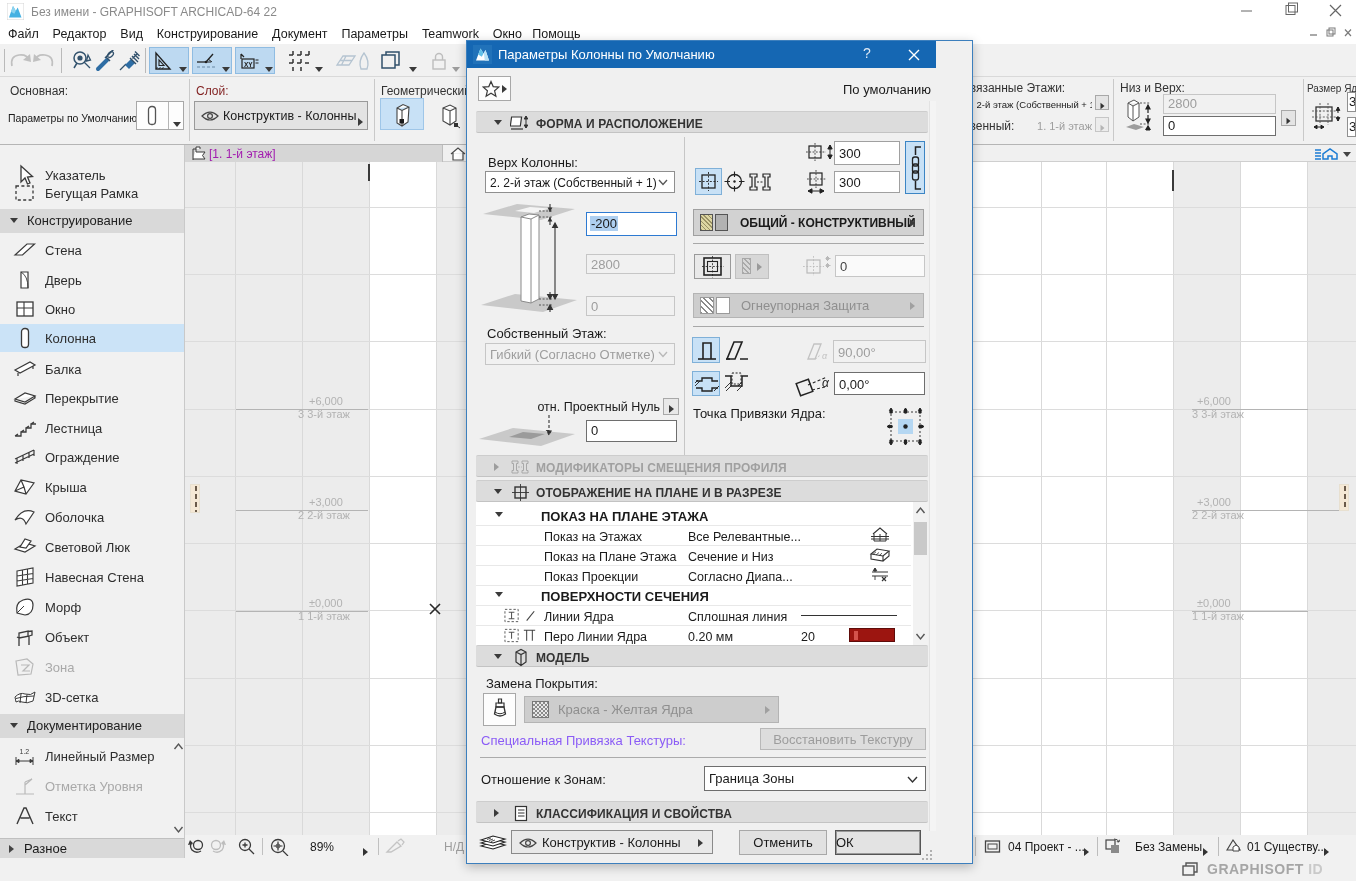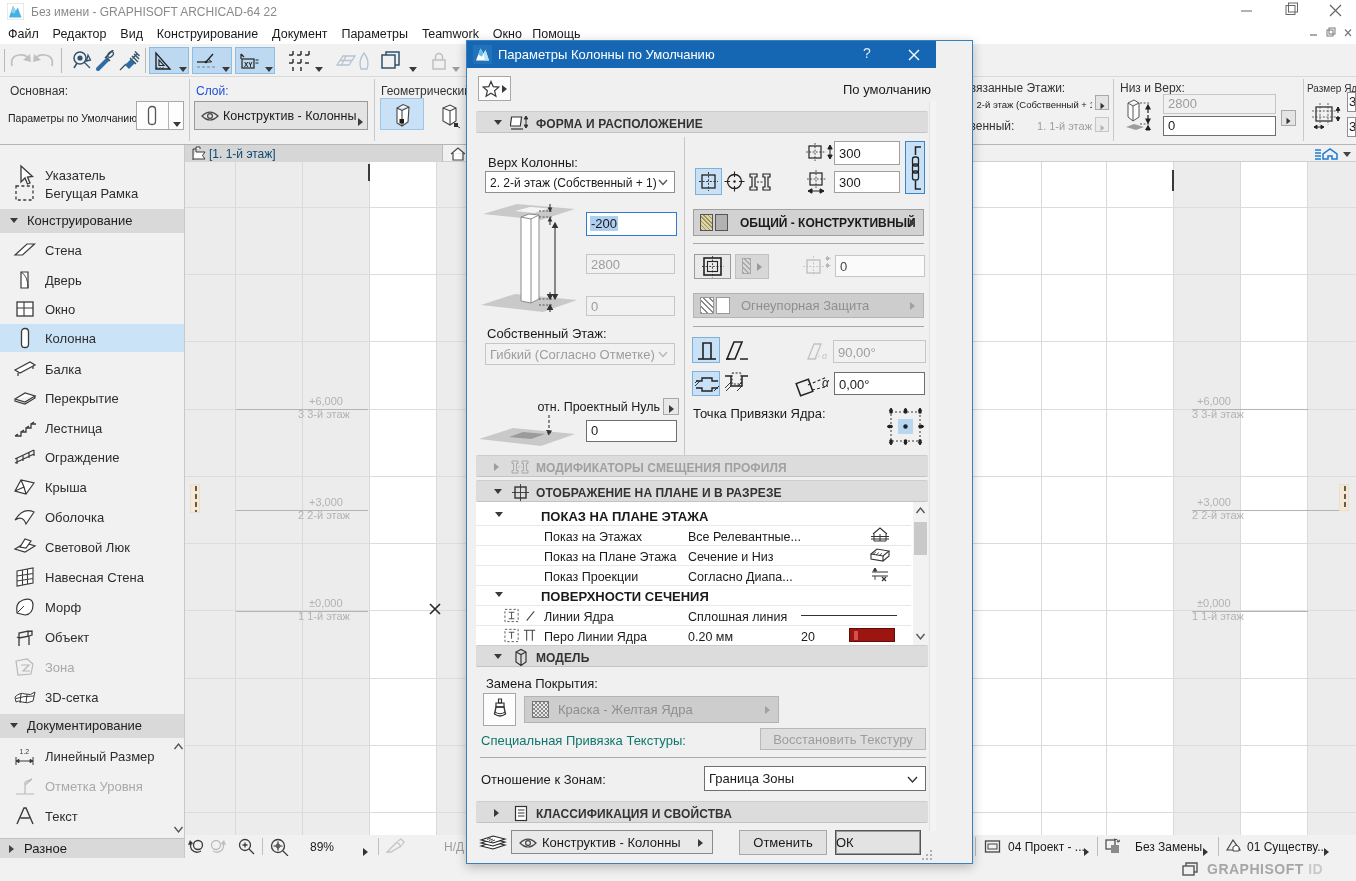--- a/index.html
+++ b/index.html
@@ -152,21 +152,21 @@
   <div class="abs t12" style="left:10px;top:7px;color:#333;">Основная:</div>
   <div class="abs" style="left:8px;top:35px;color:#1a1a1a;font-size:10.5px;">Параметры по Умолчанию</div>
   <div class="abs" style="left:136px;top:24px;width:48px;height:29px;background:#fdfdfd;border:1px solid #a8a8a8;">
     <svg class="abs" style="left:8px;top:3px;" width="14" height="22" viewBox="0 0 14 22">
       <rect x="3.5" y="1.5" width="7" height="18" rx="3.2" fill="#fff" stroke="#555" stroke-width="1.3"></rect>
     </svg>
     <div class="vline" style="left:31px;top:0;height:27px;background:#b5b5b5;"></div>
     <div class="abs" style="left:36px;top:11px;"><span class="arrow-d"></span></div>
   </div>
   <div class="vline" style="left:189px;top:2px;height:62px;"></div>
-  <div class="abs t12" style="left:196px;top:7px;color:#1d4ed8;">Слой:</div>
+  <div class="abs t12" style="left:196px;top:7px;color:#7f1d1d;">Слой:</div>
   <div class="abs" style="left:194px;top:24px;width:174px;height:29px;background:#e3e3e3;border:1px solid #9a9a9a;">
     <svg class="abs" style="left:6px;top:8px;" width="18" height="12" viewBox="0 0 18 12">
       <path d="M1 6 Q9 -2 17 6 Q9 14 1 6 Z" fill="none" stroke="#444" stroke-width="1.2"></path>
       <circle cx="9" cy="6" r="2.4" fill="none" stroke="#444" stroke-width="1.2"></circle>
     </svg>
     <div class="abs" style="left:28px;top:7px;font-size:12.5px;">Конструктив - Колонны</div>
     <div class="abs" style="left:163px;top:10px;"><span class="arrow-r"></span></div>
   </div>
   <div class="vline" style="left:374px;top:2px;height:62px;"></div>
   <div class="abs t12" style="left:381px;top:7px;color:#333;">Геометрический Вари</div>
@@ -439,21 +439,21 @@
 
   <svg class="abs" style="left:243px;top:457px;" width="14" height="14" viewBox="0 0 14 14">
       <path d="M2 2 L12 12 M12 2 L2 12" stroke="#2a2a2a" stroke-width="1.6"></path>
     </svg>
 
   <div class="abs" style="left:0;top:0;width:1171px;height:17px;background:#f0f0f0;border-bottom:1px solid #cfcfcf;"></div>
   <div class="abs" style="left:0;top:0;width:258px;height:17px;background:#d6d6d6;border-right:1px solid #bdbdbd;">
     <svg class="abs" style="left:6px;top:1px;" width="16" height="15" viewBox="0 0 16 15">
       <path d="M2 14 V3 M2 3 h3 v-2 h4 v2 M5 3 v3 h9 l-2.5 3.5 L14 13 H2" fill="#fff" stroke="#3a3a3a" stroke-width="1"></path>
     </svg>
-    <div class="abs t12" style="left:24px;top:2px;color:#0c4a6e;">[1. 1-й этаж]</div>
+    <div class="abs t12" style="left:24px;top:2px;color:#a21caf;">[1. 1-й этаж]</div>
   </div>
   <div class="abs" style="left:264px;top:1px;">
     <svg width="18" height="16" viewBox="0 0 18 16">
         <path d="M2 8 L9 2 L16 8 M4 7 V14 H14 V7" fill="#fff" stroke="#4a4a4a" stroke-width="1.2"></path>
       </svg>
   </div>
   <div class="abs" style="left:1128px;top:1px;">
     <svg width="40" height="16" viewBox="0 0 40 16">
       <path d="M2 4 h6 M2 7 h6 M2 10 h6 M2 13 h6" stroke="#1c7cd4" stroke-width="1.5"></path>
       <path d="M10 13 V8 L17 3 L24 8 V13 H19 V10 H15 V13 Z" fill="none" stroke="#1c7cd4" stroke-width="1.5"></path>
@@ -827,21 +827,21 @@
       <path d="M7 6 h8 v4 h-8 Z" fill="none" stroke="#333" stroke-width="1.2"></path>
       <path d="M7 10 L5.5 17 Q11 21 16.5 17 L15 10 Z" fill="none" stroke="#333" stroke-width="1.3"></path>
       <path d="M6 15 Q11 18.5 16 15" fill="none" stroke="#333" stroke-width="1"></path>
     </svg>
   </div>
   <div class="abs" style="left:57px;top:655px;width:255px;height:27px;background:#cdcdcd;border:1px solid #b4b4b4;">
     <div class="abs" style="left:7px;top:4px;width:17px;height:17px;border:1px solid #777;background:repeating-conic-gradient(#8a8a8a 0 25%, #e8e8e8 0 50%) 0 0/4px 4px;"></div>
     <div class="abs" style="left:33px;top:5px;font-size:13px;color:#8f8f8f;">Краска - Желтая Ядра</div>
     <span class="arrow-r" style="position:absolute;left:240px;top:9px;border-left-color:#a0a0a0;"></span>
   </div>
-  <div class="abs t13" style="left:14px;top:692px;color:#0f766e;">Специальная Привязка Текстуры:</div>
+  <div class="abs t13" style="left:14px;top:692px;color:#8b5cf6;">Специальная Привязка Текстуры:</div>
   <div class="abs" style="left:293px;top:687px;width:166px;height:22px;background:#dddddd;border:1px solid #b8b8b8;text-align:center;font-size:13px;color:#9d9d9d;padding-top:3px;">Восстановить Текстуру</div>
   <div class="hline" style="left:13px;top:716px;width:446px;background:#ababab;"></div>
   <div class="abs t13" style="left:14px;top:731px;">Отношение к Зонам:</div>
   <div class="inp" style="left:237px;top:725px;width:222px;height:25px;padding-top:4px;border-color:#6e6e6e;">Граница Зоны
     <svg class="abs" style="left:202px;top:9px;" width="11" height="8" viewBox="0 0 11 8">
         <path d="M1 1 L5.5 6 L10 1" fill="none" stroke="#333" stroke-width="1.4"></path>
       </svg>
   </div>
 
   <div class="sect" style="top:760px;">

